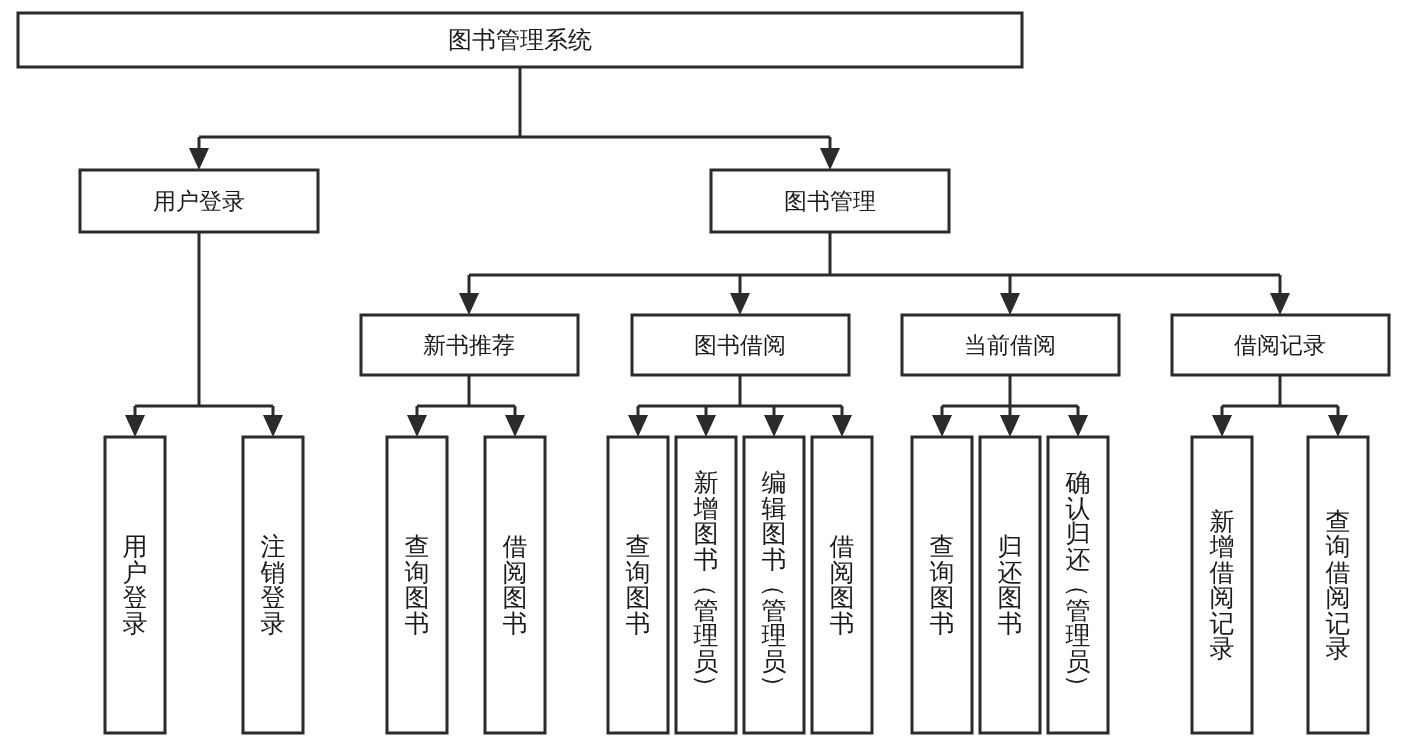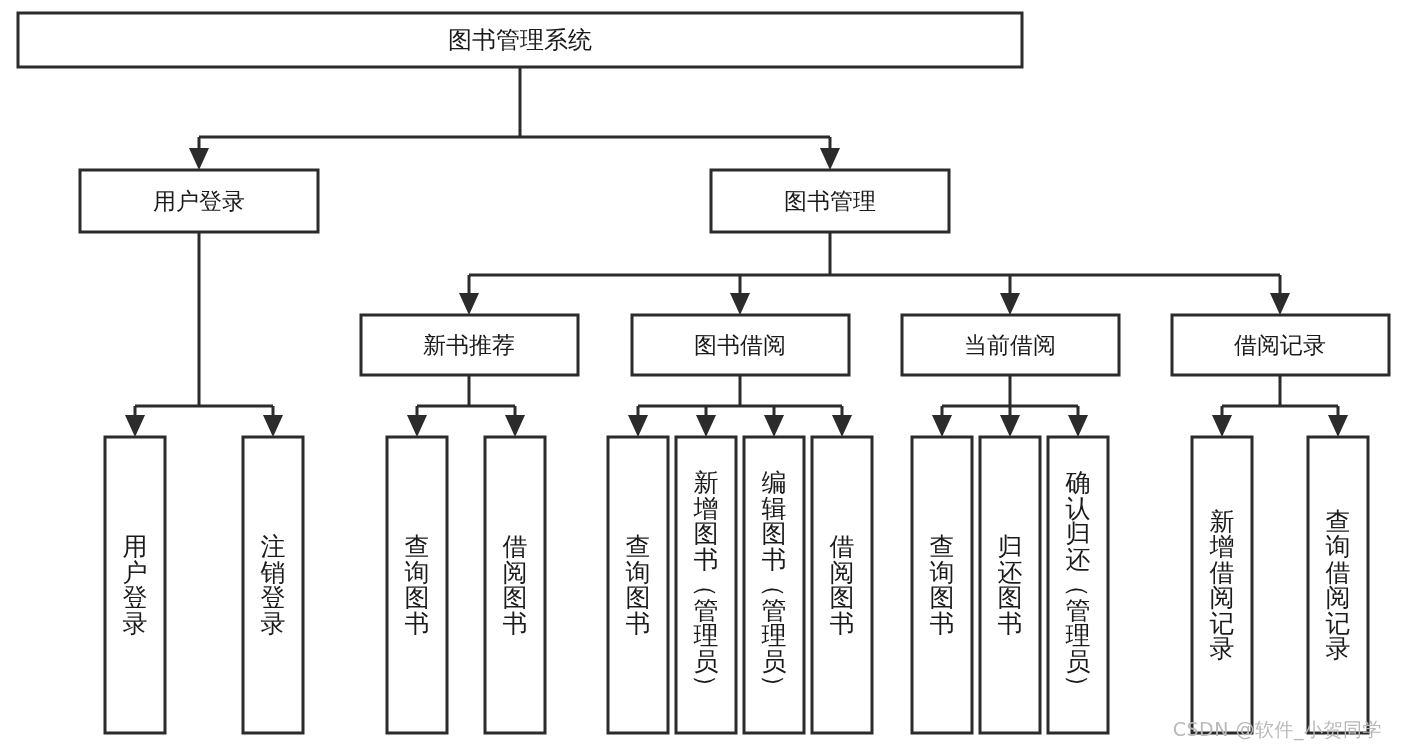--- a/index.html
+++ b/index.html
@@ -284,14 +284,13 @@
     </div>
   <div class="leaf-text-wrap" style="left:1308px;top:437px;width:60px;height:296px;">
       <span class="leaf-char">查</span>
       <span class="leaf-char">询</span>
       <span class="leaf-char">借</span>
       <span class="leaf-char">阅</span>
       <span class="leaf-char">记</span>
       <span class="leaf-char">录</span>
     </div>
 
-  <div class="watermark">CSDN @软件_小贺同学</div>
 </div>
 
 </body></html>

